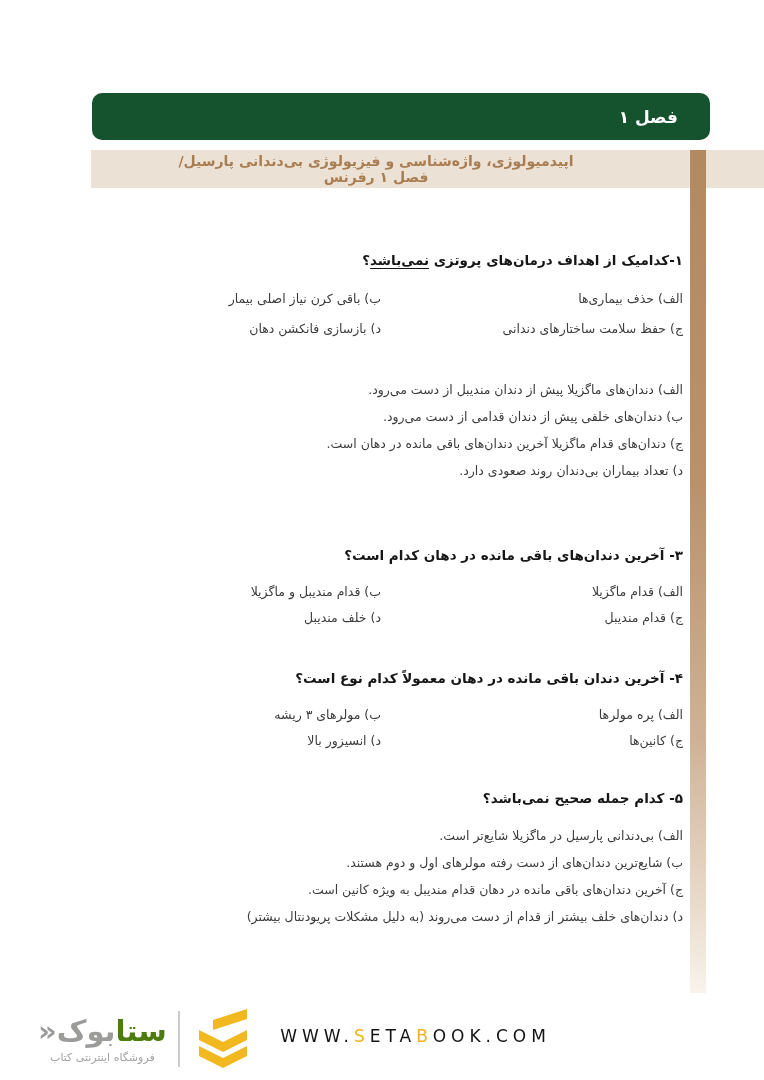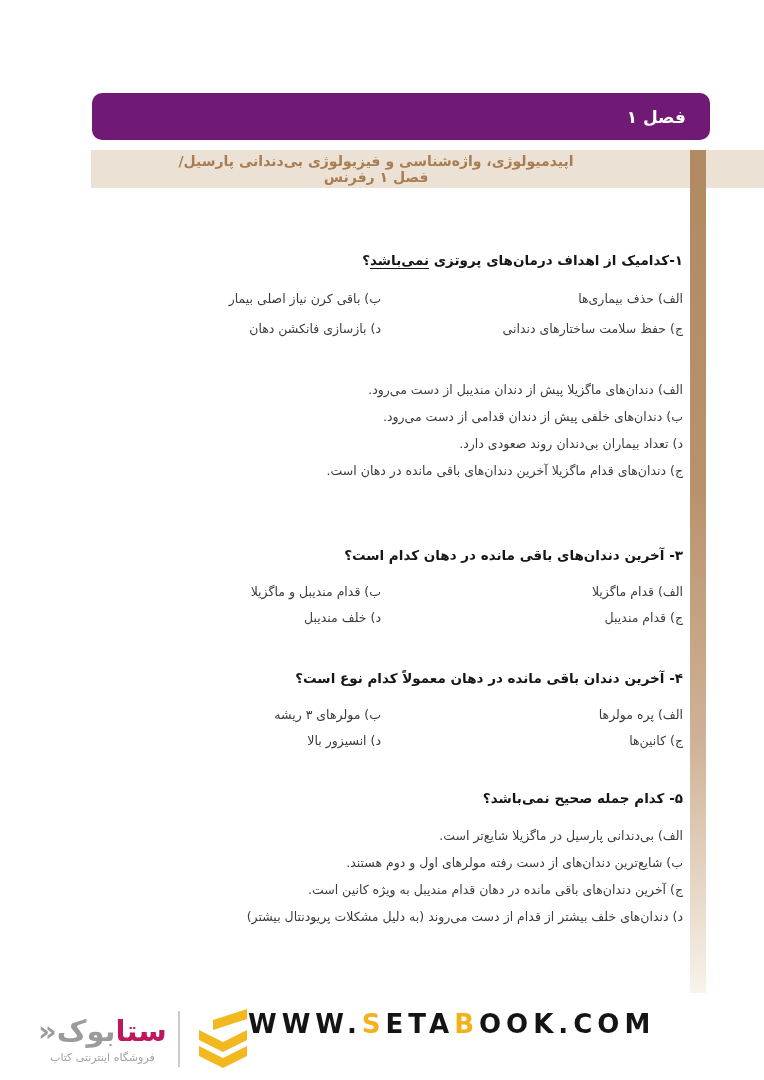--- a/index.html
+++ b/index.html
@@ -1,22 +1,22 @@
 <!DOCTYPE html>
 <html lang="fa"><head>
 <meta charset="utf-8">
 <style>
   html,body{margin:0;padding:0;background:#ffffff;}
   .page{position:relative;width:764px;height:1080px;background:#ffffff;overflow:hidden;
         font-family:"DejaVu Sans", sans-serif;}
 
   
   .chapter-bar{position:absolute;left:92px;top:93px;width:618px;height:47px;
-               background:#701a75;border-radius:10px;box-sizing:border-box;
-               direction:rtl;display:flex;align-items:center;padding-right:24px;}
+               background:#14532d;border-radius:10px;box-sizing:border-box;
+               direction:rtl;display:flex;align-items:center;padding-right:32px;}
   .chapter-bar .label{color:#ffffff;font-weight:bold;font-size:17px;letter-spacing:.5px;}
 
   
   .subtitle-bar{position:absolute;left:91px;top:150px;width:679px;height:38px;background:#ece1d5;}
   .subtitle-bar .t{position:absolute;left:70px;top:50%;transform:translateY(-50%);width:430px;
                    text-align:center;direction:rtl;color:#a97d52;font-weight:bold;font-size:14px;}
 
   
   .side-strip{position:absolute;left:690px;top:150px;width:16px;height:843px;
               background:linear-gradient(to bottom,#b18a62 0%,#b9926c 40%,#cfb296 70%,#e7d8c7 88%,#f8f3ec 100%);}
@@ -28,28 +28,28 @@
   .opts{font-size:12.5px;color:#3c3c3c;}
   .opts.grid{display:grid;grid-template-columns:302px 1fr;line-height:30px;}
   .opts.grid.tight{line-height:26px;}
   .opts.stack div{line-height:27px;}
 
   .q1{top:250px;} .q2{top:376px;} .q3{top:545px;} .q4{top:668px;} .q5{top:788px;}
 
   
   .footer-text{position:absolute;left:248px;top:1004px;width:335px;text-align:center;}
   .store-name{direction:rtl;font-size:17.5px;font-weight:bold;color:#0e0e0e;line-height:24px;}
-  .site-url{direction:ltr;margin-top:5px;font-size:26px;font-weight:700;color:#141414;
+  .site-url{direction:ltr;margin-top:22px;font-size:17px;font-weight:400;color:#141414;
             letter-spacing:5px;white-space:nowrap;}
   .site-url .accent{color:#f2b21e;}
 
   .logo{position:absolute;left:38px;top:1006px;display:flex;align-items:center;}
   .logo-word{text-align:center;}
   .logo-name{direction:rtl;font-size:29px;font-weight:bold;line-height:34px;white-space:nowrap;}
-  .logo-name .y{color:#be185d;} .logo-name .g{color:#9b9b9a;}
+  .logo-name .y{color:#4d7c0f;} .logo-name .g{color:#9b9b9a;}
   .logo-tag{direction:rtl;font-size:11px;color:#a2a2a1;margin-top:3px;}
   .logo-divider{width:2px;height:56px;background:#cccccb;margin:0 11px;}
   .logo-icon svg{display:block;}
 </style>
 </head>
 <body>
 
 <div class="page">
 
   <div class="chapter-bar">
@@ -69,22 +69,22 @@
       <div class="opt">ب) باقی کرن نیاز اصلی بیمار</div>
       <div class="opt">ج) حفظ سلامت ساختارهای دندانی</div>
       <div class="opt">د) بازسازی فانکشن دهان</div>
     </div>
   </div>
 
   <div class="q q2">
     <div class="opts stack">
       <div class="opt">الف) دندان‌های ماگزیلا پیش از دندان مندیبل از دست می‌رود.</div>
       <div class="opt">ب) دندان‌های خلفی پیش از دندان قدامی از دست می‌رود.</div>
+      <div class="opt">ج) دندان‌های قدام ماگزیلا آخرین دندان‌های باقی مانده در دهان است.</div>
       <div class="opt">د) تعداد بیماران بی‌دندان روند صعودی دارد.</div>
-      <div class="opt">ج) دندان‌های قدام ماگزیلا آخرین دندان‌های باقی مانده در دهان است.</div>
     </div>
   </div>
 
   <div class="q q3">
     <div class="q-title">۳- آخرین دندان‌های باقی مانده در دهان کدام است؟</div>
     <div class="opts grid tight">
       <div class="opt">الف) قدام ماگزیلا</div>
       <div class="opt">ب) قدام مندیبل و ماگزیلا</div>
       <div class="opt">ج) قدام مندیبل</div>
       <div class="opt">د) خلف مندیبل</div>

